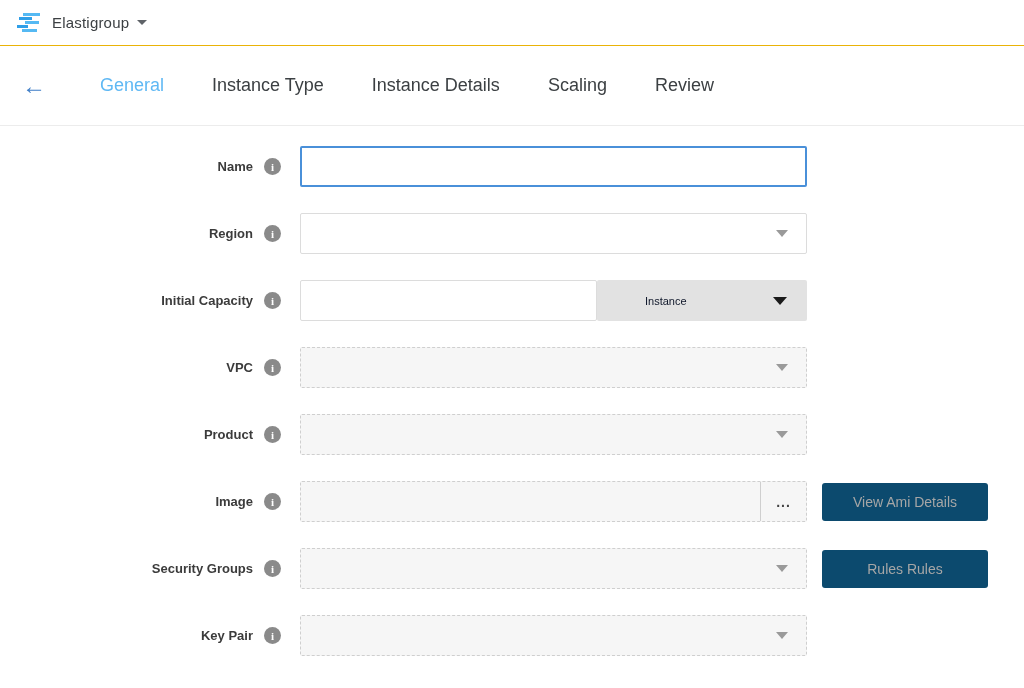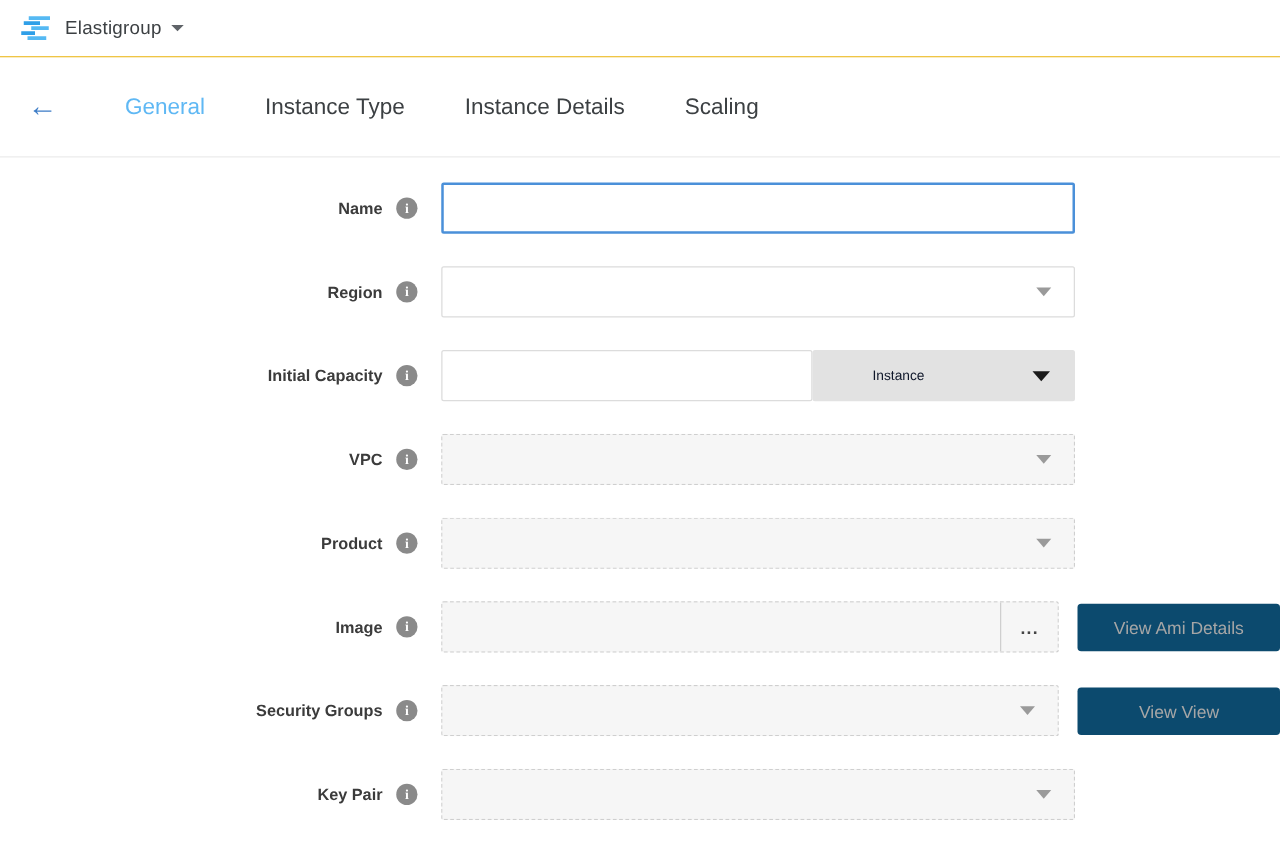--- a/index.html
+++ b/index.html
@@ -21,21 +21,21 @@
   .back-arrow { color:#3f7ec7; font-size:24px; line-height:1; cursor:pointer;
     margin:0 30px 0 6px; user-select:none; }
   .tabs { display:flex; align-items:center; }
   .tab { font-size:18px; color:#3c4043; padding:10px 24px; cursor:pointer;
     white-space:nowrap; }
   .tab.active { color:#5fb8f4; }
 
   
   .form-area { padding-top:20px; }
   .row { display:flex; align-items:center; margin-bottom:26px; height:41px; }
-  .label-cell { width:353px; display:flex; align-items:center;
+  .label-cell { width:300px; display:flex; align-items:center;
     justify-content:flex-end; padding-right:19px; gap:11px; flex:none; }
   .field-label { font-size:13px; font-weight:bold; color:#3b3b3b; text-align:right; }
   .info-icon { width:17px; height:17px; border-radius:50%; background:#8a8a8a;
     color:#fff; font-size:11px; font-weight:bold; font-style:normal;
     display:flex; align-items:center; justify-content:center; flex:none;
     cursor:pointer; font-family:"Liberation Serif", serif; }
 
   .ctrl { height:41px; }
   .w-full { width:507px; }
 
@@ -86,20 +86,21 @@
   <span class="hdr-caret"></span>
 </div>
 
 <div class="tabbar">
   <span class="back-arrow">←</span>
   <div class="tabs">
     <span class="tab active">General</span>
     <span class="tab">Instance Type</span>
     <span class="tab">Instance Details</span>
     <span class="tab">Scaling</span>
+    <span class="tab">Review</span>
   </div>
 </div>
 
 <div class="form-area">
 
   <div class="row">
     <div class="label-cell">
       <span class="field-label">Name</span>
       <span class="info-icon">i</span>
     </div>
@@ -163,21 +164,21 @@
   </div>
 
   <div class="row">
     <div class="label-cell">
       <span class="field-label">Security Groups</span>
       <span class="info-icon">i</span>
     </div>
     <div class="select disabled w-full ctrl">
       <span class="caret"></span>
     </div>
-    <button class="side-btn">View View</button>
+    <button class="side-btn">Rules Rules</button>
   </div>
 
   <div class="row">
     <div class="label-cell">
       <span class="field-label">Key Pair</span>
       <span class="info-icon">i</span>
     </div>
     <div class="select disabled w-full ctrl">
       <span class="caret"></span>
     </div>

